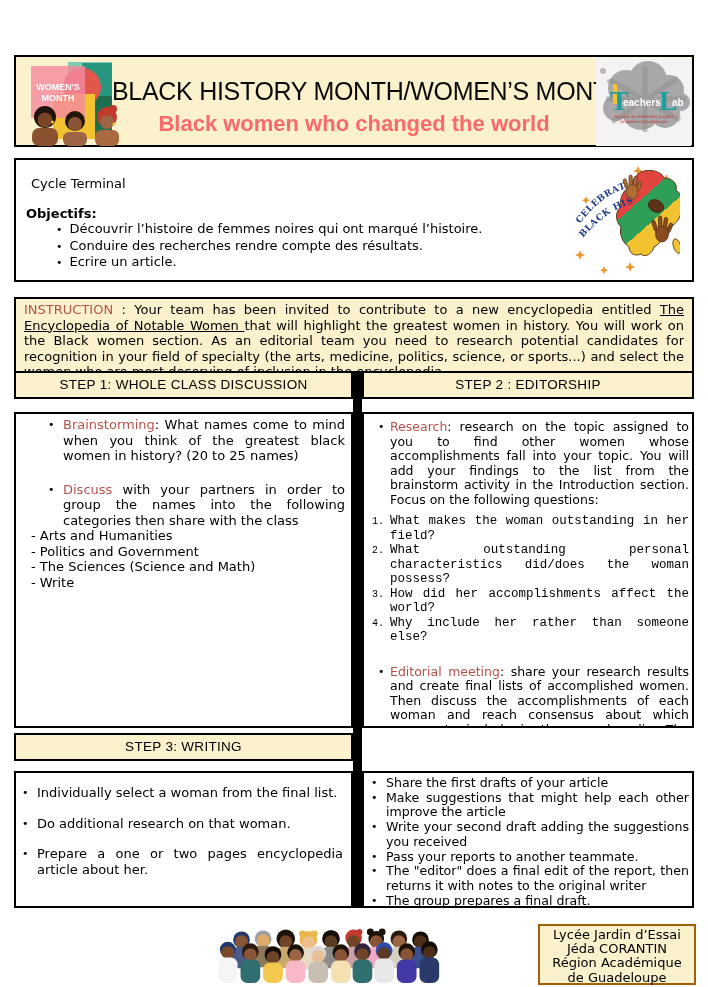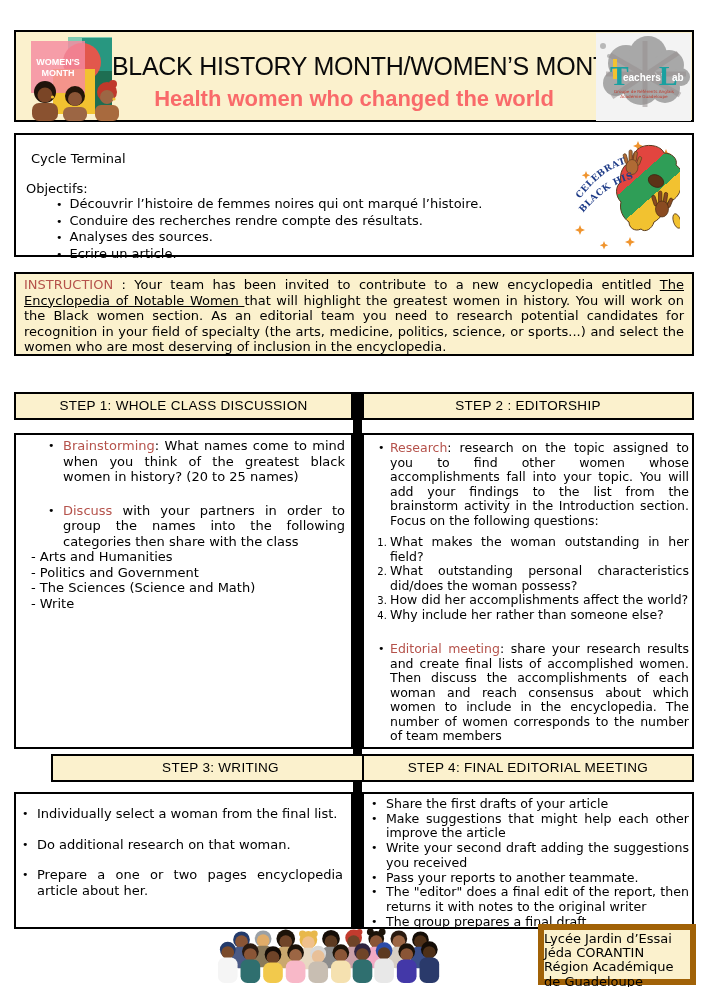--- a/index.html
+++ b/index.html
@@ -1,93 +1,93 @@
 <!DOCTYPE html>
 <html style="--cream: #FBF1CD; --accent-red: #B5524B; --subtitle-red: #F96A6A; --teal: #1AA0A0;"><head>
 <meta charset="utf-8">
 <style>
   html,body { margin:0; padding:0; background:#fff; }
   .page {
     position:relative; width:708px; height:987px; background:#fff;
     font-family:"DejaVu Sans", sans-serif; color:#000; overflow:hidden;
   }
-  .box { position:absolute; border:2px solid #000; box-sizing:border-box; }
+  .box { position:absolute; border:2px solid #000; box-sizing:border-box;margin-top:25px; }
 
   
   .header-box { left:14px; top:30px; width:680px; height:92px; background:var(--cream); }
   .page-title {
     margin:20px 96px 0 96px; text-align:center;
     font-family:"Liberation Sans", sans-serif; font-size:25px; font-weight:400;
     letter-spacing:-0.3px; white-space:nowrap; color:#0a0a0a;
   }
   .page-subtitle {
     margin:5px 96px 0 96px; text-align:center;
     font-family:"Liberation Sans", sans-serif; font-size:22px; font-weight:bold;
     color:var(--subtitle-red);
   }
   .wm-logo { position:absolute; left:6px; top:3px; width:112px; height:86px; }
   .tl-logo { position:absolute; right:1px; top:1px; width:95px; height:88px; }
 
   
   .info-box { left:14px; top:133px; width:680px; height:124px; background:#fff;
     font-size:13px; line-height:15.5px; padding:16px 10px; }
   .info-line1 { padding-left:5px; }
-  .objectifs-heading { margin-top:14px; }
+  .objectifs-heading { margin-top:14px;font-weight:bold; }
   ul.obj-list { margin:0; padding:0 0 0 43px; list-style:none; }
   ul.obj-list li { text-indent:-13px; }
   ul.obj-list li::before { content:"•"; font-size:11px; padding-right:7px; }
   .africa-badge { position:absolute; right:12px; top:2px; width:106px; height:118px; }
 
   
   .instruction-box { left:14px; top:272px; width:680px; height:84px; background:var(--cream);
     font-size:13px; line-height:15.6px; padding:3px 8px; text-align:justify; }
   .accent { color:var(--accent-red); }
   .uline { text-decoration:underline; }
 
   
-  .steps-table { position:absolute; left:14px; top:392px; width:680px; height:537px; }
+  .steps-table { position:absolute; left:14px; top:371px; width:680px; height:537px; }
   .col-divider { position:absolute; left:339px; top:0; width:9px; height:537px; background:#000; }
   .tcell { position:absolute; border:2px solid #000; box-sizing:border-box; background:#fff; }
   .hcell { background:var(--cream); font-family:"Liberation Sans", sans-serif;
     font-size:13.5px; letter-spacing:0.3px; text-align:center; line-height:24px; }
   .h1l { left:0;   top:0;   width:339px; height:28px; }
   .h1r { left:348px; top:0; width:332px; height:28px; }
   .c1l { left:0;   top:41px;  width:339px; height:316px; padding:3px 6px 0 12px;
          font-size:13px; line-height:15.5px; overflow:hidden; }
   .c1r { left:348px; top:41px; width:332px; height:316px; padding:6px 3px 0 6px;
          font-size:12.5px; line-height:14.5px; overflow:hidden; }
-  .h2l { left:0;   top:362px; width:339px; height:28px;margin-left:37px; }
+  .h2l { left:0;   top:362px; width:339px; height:28px; }
   .h2r { left:348px; top:362px; width:332px; height:28px; }
   .c2l { left:0;   top:400px; width:339px; height:137px; padding:12px 8px 0 4px;
          font-size:13px; line-height:15.5px; overflow:hidden; }
   .c2r { left:348px; top:400px; width:332px; height:137px; padding:3px 3px 0 5px;
          font-size:12.6px; line-height:14.7px; overflow:hidden; }
 
   .bp { position:relative; margin:0 0 0 18px; padding-left:17px; text-align:justify; }
   .bp::before { content:"•"; position:absolute; left:2px; font-size:11px; }
   .c1r .bp, .c2r .bp { margin-left:6px; padding-left:14px; }
   .gap18 { height:18px; } .gap20 { height:20px; }
 
   ul.dash-list { list-style:none; margin:0; padding:0 0 0 3px; }
   ul.dash-list li::before { content:"- "; }
 
   ol.q-list { margin:7px 0 0 0; padding:0 0 0 20px; }
-  ol.q-list li { text-align:justify; }
+  ol.q-list li { text-align:justify;font-family:Liberation Mono, monospace; }
   ol.q-list li::marker { font-size:10px; }
 
   ul.b-list { list-style:none; margin:0; padding:0; }
   ul.b-list li { position:relative; padding-left:17px; text-align:justify; }
   ul.b-list li::before { content:"•"; position:absolute; left:2px; font-size:11px; }
   .c2l ul.b-list li { margin-bottom:15px; }
 
   
   .crowd { position:absolute; left:212px; top:926px; width:238px; height:59px; }
   .credits-box { position:absolute; left:538px; top:924px; width:158px; height:61px;
-    background:var(--cream); border:6px solid #a16207; box-sizing:border-box;
-    text-align:left; font-size:13px; line-height:14.2px; padding-top:2px; }
+    background:var(--cream); border:2px solid #a16207; box-sizing:border-box;
+    text-align:center; font-size:13px; line-height:14.2px; padding-top:2px; }
 </style>
 </head>
 <body>
 
 <div class="page">
 
   <div class="box header-box">
     <svg class="wm-logo" viewBox="0 0 112 86">
       <rect x="60" y="3" width="30" height="74" fill="#1e6e52"></rect>
       <rect x="46" y="2" width="44" height="34" fill="#2fb3a0" opacity="0.6"></rect>
@@ -105,21 +105,21 @@
       <circle cx="53" cy="64" r="7" fill="#8a5536"></circle>
       <rect x="41" y="72" width="24" height="14" rx="6" fill="#9c6644"></rect>
       <circle cx="91" cy="49" r="4" fill="#c0392b"></circle>
       <circle cx="85" cy="57" r="10" fill="#c0392b"></circle>
       <circle cx="85" cy="62" r="7" fill="#9c6644"></circle>
       <circle cx="92" cy="64" r="1.6" fill="#f2c230"></circle>
       <rect x="73" y="70" width="24" height="16" rx="6" fill="#a86a3e"></rect>
     </svg>
 
     <div class="page-title">BLACK HISTORY MONTH/WOMEN’S MONTH</div>
-    <div class="page-subtitle">Health women who changed the world</div>
+    <div class="page-subtitle">Black women who changed the world</div>
 
     <svg class="tl-logo" viewBox="0 0 95 88">
       <rect x="0" y="0" width="95" height="88" fill="#f3f3f3"></rect>
       <circle cx="7" cy="13" r="3" fill="#b8b8b8"></circle>
       <circle cx="13" cy="23" r="2" fill="#b8b8b8"></circle>
       <g fill="#a8a8a8">
         <circle cx="30" cy="30" r="18"></circle>
           <circle cx="52" cy="22" r="19"></circle>
         <circle cx="73" cy="32" r="15"></circle>
           <circle cx="20" cy="50" r="13"></circle>
@@ -142,21 +142,20 @@
       <text x="48" y="65" font-size="4.2" fill="#c0392b" text-anchor="middle">Académie Guadeloupe</text>
     </svg>
   </div>
 
   <div class="box info-box">
     <div class="info-line1">Cycle Terminal</div>
     <div class="objectifs-heading">Objectifs:</div>
     <ul class="obj-list">
         <li>Découvrir l’histoire de femmes noires qui ont marqué l’histoire.</li>
         <li>Conduire des recherches rendre compte des résultats.</li>
-        <li>Analyses des sources.</li>
         <li>Ecrire un article.</li>
       </ul>
 
     <svg class="africa-badge" viewBox="0 0 106 118">
       <defs>
         <linearGradient id="afg" x1="0" y1="0" x2="0.7" y2="1">
           <stop offset="0" stop-color="#e2453f"></stop>
             <stop offset="0.40" stop-color="#e2453f"></stop>
           <stop offset="0.40" stop-color="#2f9e57"></stop>
             <stop offset="0.65" stop-color="#2f9e57"></stop>
@@ -231,21 +230,20 @@
           <li>What makes the woman outstanding in her field?</li>
           <li>What outstanding personal characteristics did/does the woman possess?</li>
           <li>How did her accomplishments affect the world?</li>
           <li> Why include her rather than someone else?</li>
         </ol>
       <div class="gap20"></div>
       <p class="bp"><span class="accent">Editorial meeting</span><span>: share your research results and create final lists of accomplished women. Then discuss the accomplishments of each woman and reach consensus about which women to include in the encyclopedia. The number of women corresponds to the number of team members</span></p>
     </div>
 
     <div class="tcell hcell h2l">STEP 3: WRITING</div>
-    <div class="tcell hcell h2r">STEP 4: FINAL EDITORIAL MEETING</div>
 
     <div class="tcell c2l">
       <ul class="b-list">
           <li>Individually select a woman from the final list.</li>
           <li>Do additional research on that woman.</li>
           <li>Prepare a one or two pages encyclopedia article about her.</li>
         </ul>
     </div>
 
     <div class="tcell c2r">

